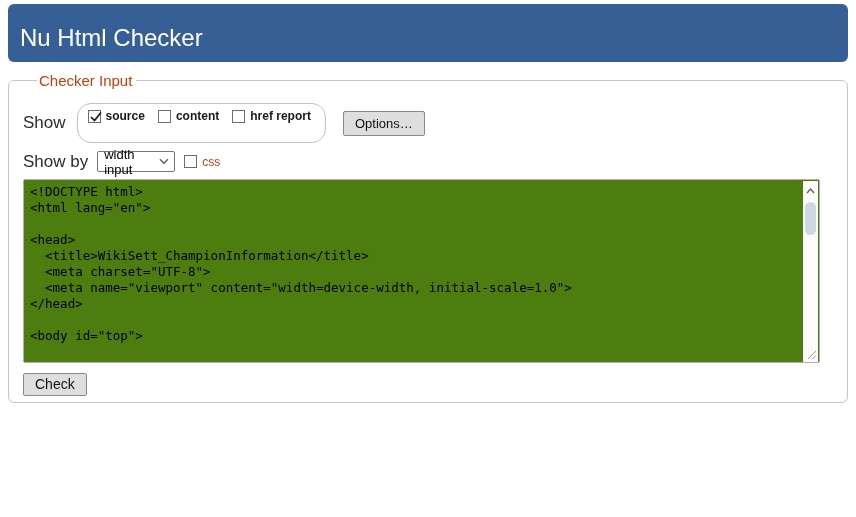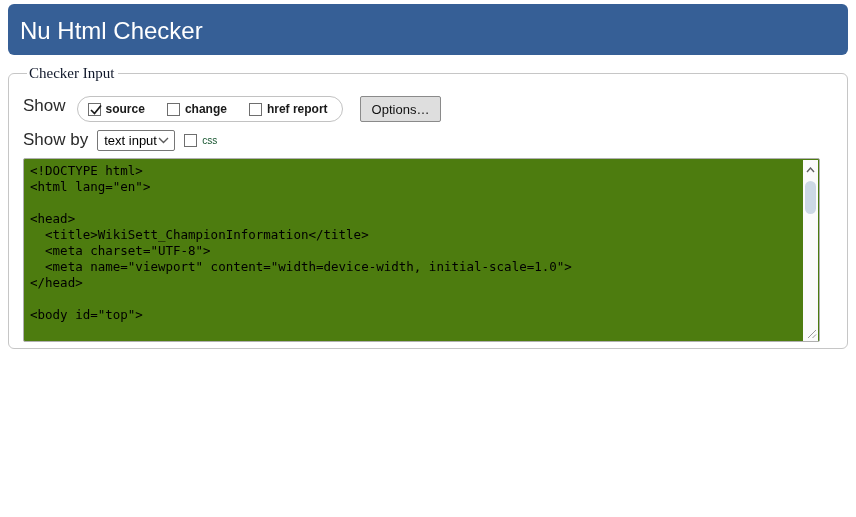--- a/index.html
+++ b/index.html
@@ -13,21 +13,21 @@
   .page { padding: 4px 8px 0 8px; }
 
   
   .app-header {
     margin: 0;
     background: #365f96;
     border-radius: 6px;
     color: #fff;
     font-size: 24px;
     font-weight: 400;
-    padding: 14px 12px 11px 12px;
+    padding: 21px 12px 11px 12px;
     line-height: 26px;
   }
 
   .intro {
     margin: 16px 0 0 0;
     color: #828282;
     font-size: 15px;
     line-height: 18px;
   }
   .results {
@@ -40,50 +40,49 @@
 
   
   fieldset.checker {
     margin: 10px 0 0 0;
     border: 1px solid #c6c6c6;
     border-radius: 6px;
     padding: 8px 14px 6px 14px;
   }
   fieldset.checker legend {
     font-size: 15px;
-    color: #0f172a;
+    color: #c2410c;
     padding: 0 4px 0 2px;
-    margin-left: 4px;
-    font-family: Liberation Serif, serif;
-  }
-
-  .row { display: flex; }
+    margin-left: 14px;
+  }
+
+  .row { display: flex; align-items: center; }
   .show-row { margin-top: 6px; gap: 11px; }
   .checkby-row { margin-top: 8px; gap: 9px; }
   .big-label { font-size: 17px; color: #2b2b2b; }
 
   .pill {
     display: inline-flex; align-items: center;
-    gap: 22px;
+    gap: 13px;
     border: 1px solid #c2c2c2;
     border-radius: 14px;
-    padding: 5px 14px 5px 10px;
+    padding: 5px 14px 19px 10px;
   }
   .cb-item { display: inline-flex; align-items: center; gap: 5px; cursor: default; }
   .cb {
     width: 13px; height: 13px;
     border: 1px solid #6e6e6e;
     background: #fff;
     display: inline-flex; align-items: center; justify-content: center;
     position: relative; flex: 0 0 auto;
   }
   .cb svg { display: none; position: absolute; left: 0; top: -1px; }
   .cb.checked svg { display: block; }
   .cb-label { font-size: 12px; font-weight: 700; color: #1a1a1a; }
-  .css-label { font-size: 10px; font-weight: 400; color: #14532d; }
+  .css-label { font-size: 12px; font-weight: 400; color: #c2410c; }
 
   .btn {
     font-family: "Liberation Sans", sans-serif;
     font-size: 13px; color: #111;
     background: #dedede;
     border: 1px solid #8a8a8a;
     border-radius: 2px;
     padding: 4px 11px 4px 11px;
     line-height: 15px;
   }
@@ -157,39 +156,39 @@
                 <polyline points="2,7 5.5,10.5 12,2.5" fill="none" stroke="#1a1a1a" stroke-width="1.7"></polyline>
               </svg>
           </span>
           <span class="cb-label">source</span>
         </label>
 
         <label class="cb-item">
           <span class="cb">
             
           </span>
-          <span class="cb-label">change</span>
+          <span class="cb-label">content</span>
         </label>
 
         <label class="cb-item">
           <span class="cb">
             
           </span>
           <span class="cb-label">href report</span>
         </label>
       </span>
 
       <button class="btn options-btn">Options…</button>
     </div>
 
     <div class="row checkby-row">
       <span class="big-label">Show by</span>
 
       <span class="select">
-        <span>text input</span>
+        <span>width input</span>
         <svg width="11" height="7" viewBox="0 0 11 7">
             <polyline points="1,1 5.5,5.5 10,1" fill="none" stroke="#5a5a5a" stroke-width="1.4"></polyline>
           </svg>
       </span>
 
       <label class="cb-item">
         <span class="cb">
           
         </span>
         <span class="css-label">css</span>
@@ -226,15 +225,18 @@
             </svg>
         </span>
       </div>
 
       <svg class="grip" width="10" height="10" viewBox="0 0 10 10">
         <line x1="1" y1="9" x2="9" y2="1" stroke="#9a9a9a" stroke-width="1"></line>
         <line x1="5.5" y1="9" x2="9" y2="5.5" stroke="#9a9a9a" stroke-width="1"></line>
       </svg>
     </div>
 
+    <div class="check-row">
+      <button class="btn check-btn">Check</button>
+    </div>
   </fieldset>
 
 </div>
 
 </body></html>

